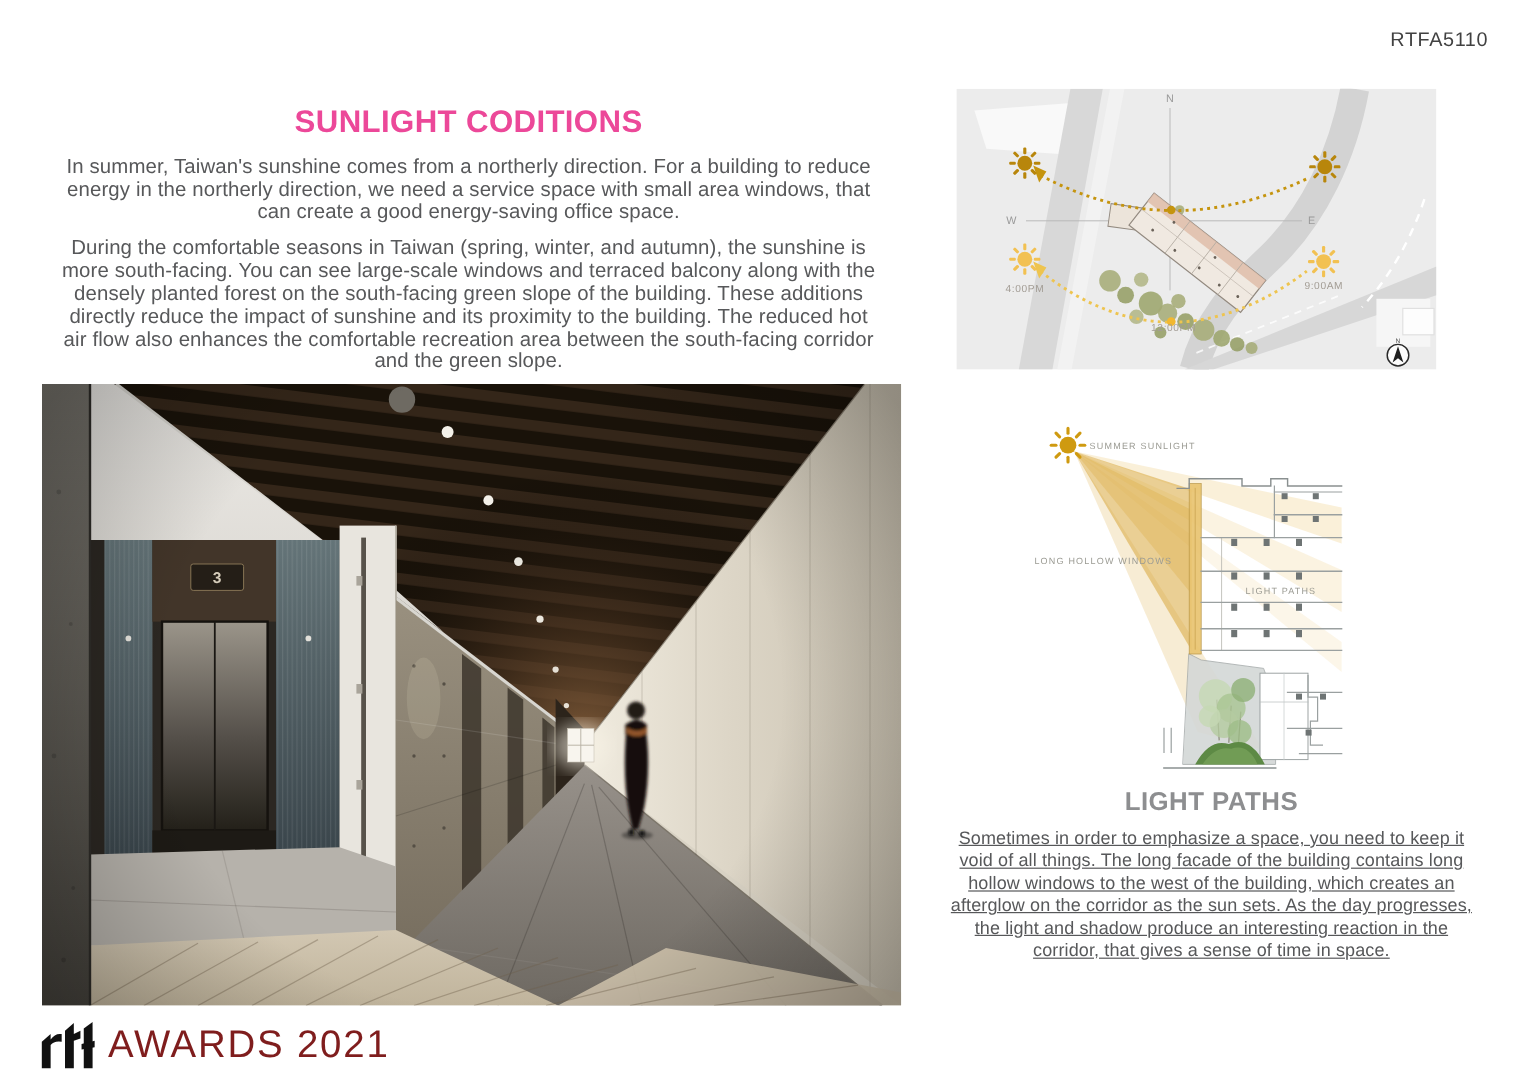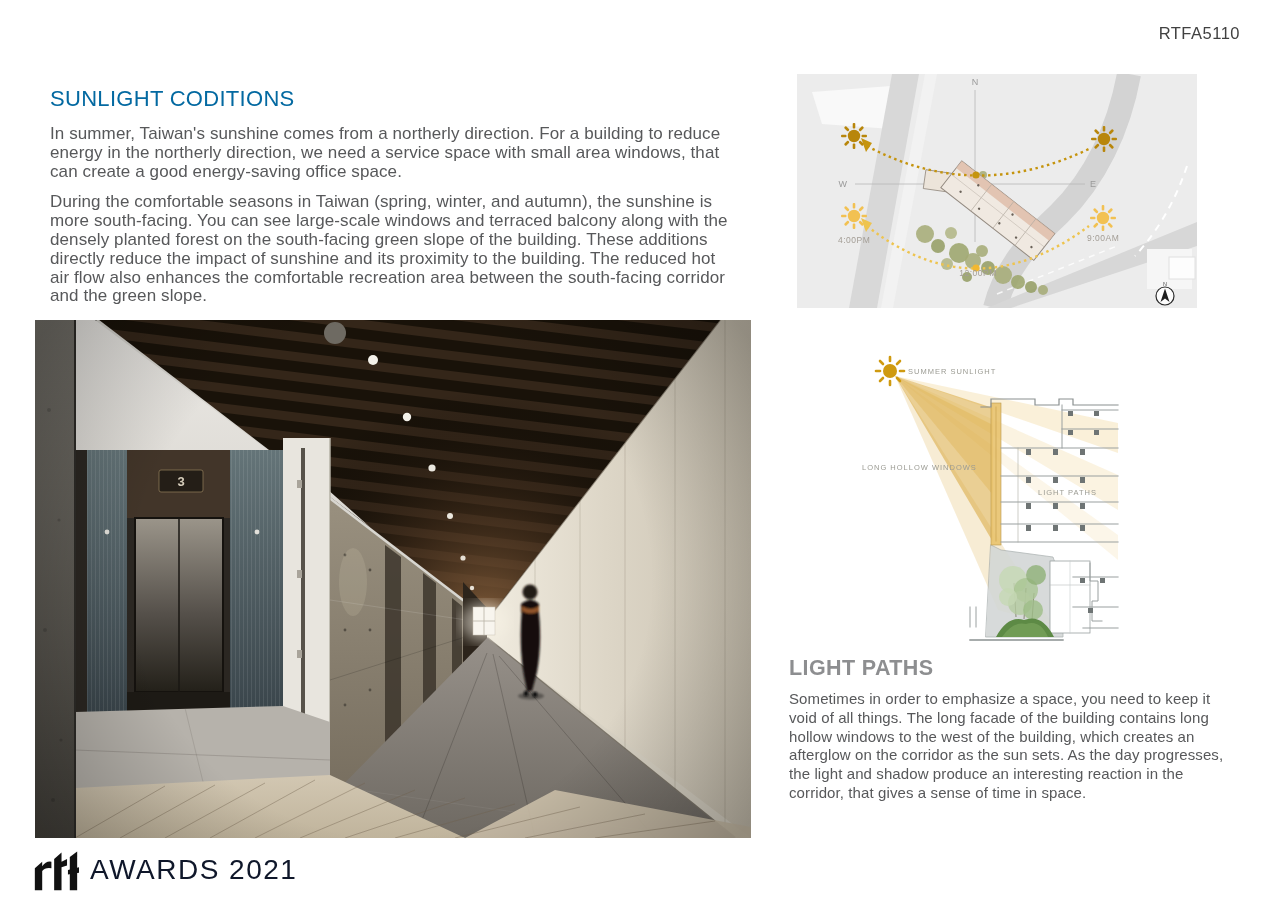--- a/index.html
+++ b/index.html
@@ -1,41 +1,42 @@
 <!DOCTYPE html>
 <html><head>
 <meta charset="utf-8">
 <style>
   html,body{margin:0;padding:0;background:#ffffff;}
   .board{
     position:relative;width:1273px;height:900px;background:#ffffff;overflow:hidden;
     font-family:"Liberation Sans",sans-serif;
+    text-align:center;
   }
   .code{
     position:absolute;top:24px;right:33px;font-size:16.5px;color:#414141;letter-spacing:.5px;
   }
   .col-left{position:absolute;left:50px;top:86px;width:681px;}
   .col-left h1{
-    margin:0 0 13px 0;font-size:22px;font-weight:normal;color:#0369a1;letter-spacing:.3px;
+    margin:0 0 13px 0;font-size:26px;font-weight:bold;color:#ec4899;letter-spacing:.3px;
   }
   .col-left p{
     margin:0 0 12px 0;font-size:17px;line-height:18.8px;color:#57585a;letter-spacing:.1px;
   }
   .lightpaths{position:absolute;left:789px;top:656px;width:441px;}
   .lightpaths h2{
     margin:0 0 9px 0;font-size:21.5px;font-weight:bold;color:#8d8e90;letter-spacing:.4px;
   }
   .lightpaths p{
-    margin:0;font-size:15px;line-height:18.8px;color:#57585a;letter-spacing:.1px;
+    margin:0;font-size:15px;line-height:18.8px;color:#57585a;letter-spacing:.1px;text-decoration:underline;
   }
   .siteplan{position:absolute;left:797px;top:74px;width:400px;height:234px;}
   .section-diagram{position:absolute;left:848px;top:345px;width:312px;height:300px;}
   .photo{position:absolute;left:35px;top:320px;width:716px;height:518px;}
   .footer{position:absolute;left:33px;top:849px;display:flex;align-items:center;gap:11px;}
-  .footer .awards{font-size:28px;color:#0f172a;letter-spacing:1.5px;}
+  .footer .awards{font-size:32px;color:#7f1d1d;letter-spacing:1.5px;}
   svg text{font-family:"Liberation Sans",sans-serif;}
   .fig-label{fill:#9b9b93;letter-spacing:1px;}
 </style>
 </head>
 <body>
 
 <div class="board">
 
   <div class="code">RTFA5110</div>
 

